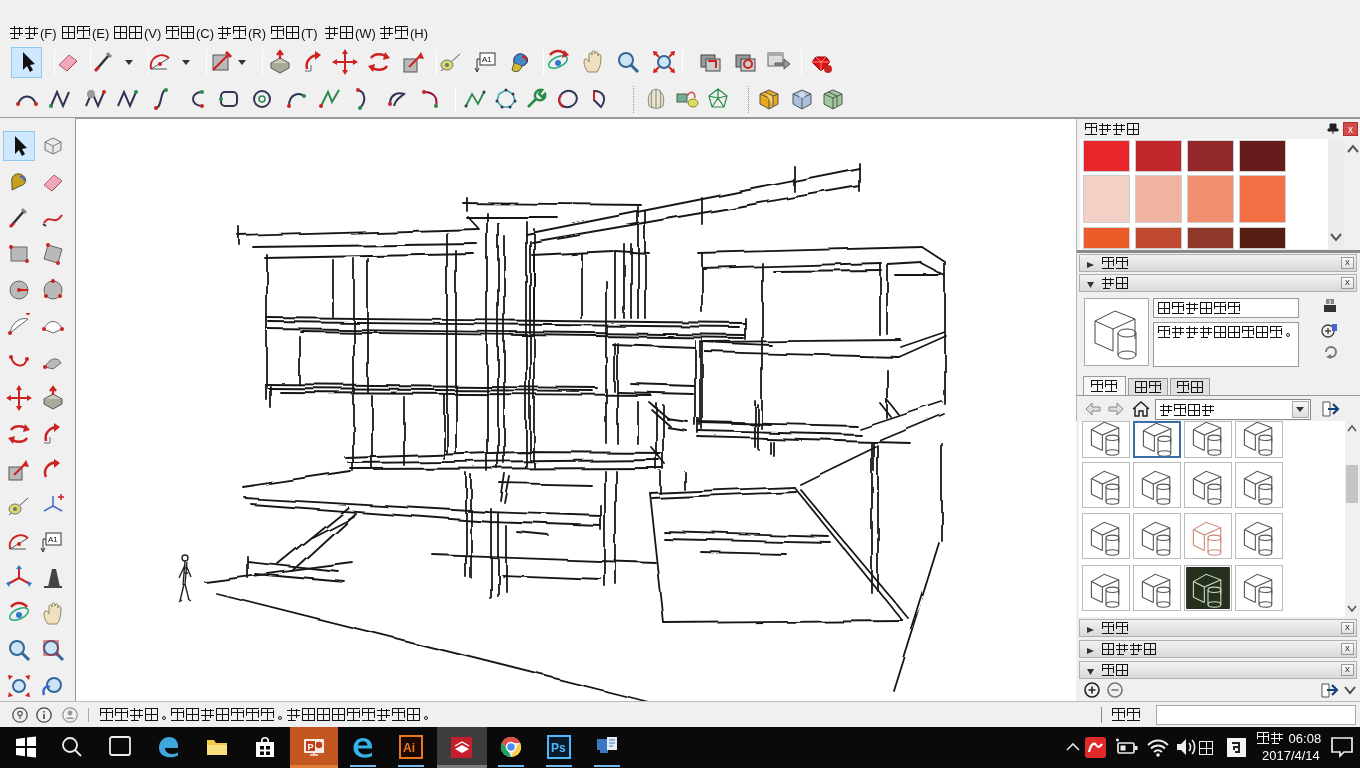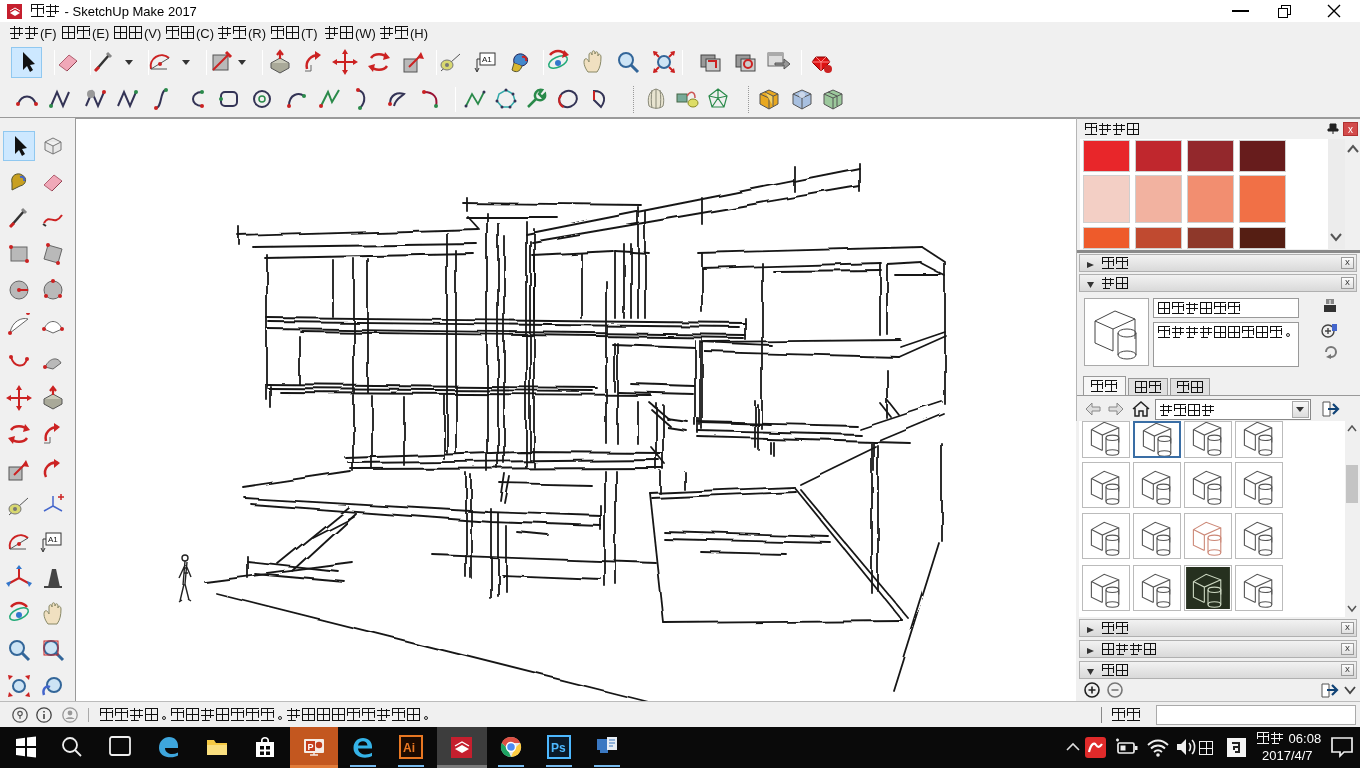--- a/index.html
+++ b/index.html
@@ -45,34 +45,20 @@
  linear-gradient(#f2f2f2,#f2f2f2) 20% 100%/60% 1px no-repeat,
  linear-gradient(#f2f2f2,#f2f2f2) 30% 0/1px 100% no-repeat,
  linear-gradient(#f2f2f2,#f2f2f2) 75% 30%/1px 70% no-repeat}
 .gbar{position:absolute;left:1079px;width:278px;height:18px;background:linear-gradient(#f2f2f2,#d9d9d9);border:1px solid #b0b0b0}
 .gx{position:absolute;right:2px;top:2px;width:13px;height:12px;background:linear-gradient(#fdfdfd,#e0e0e0);border:1px solid #9a9a9a;color:#333;text-align:center}
 .gx:before{content:"x";font-size:9px;line-height:10px;display:block;font-family:"Liberation Mono",monospace}
 .pd{display:inline-block;width:4px;height:4px;border:1px solid #222;border-radius:50%;margin:0 5px 0 2px}
 </style></head><body>
 <div id="root">
 
-<div class="abs" style="left:0;top:0;width:1360px;height:22px;background:#fff">
- <svg class="abs" style="left:7px;top:3px" width="17" height="17" viewBox="0 0 17 17">
-  <rect x="0" y="1" width="15" height="15" fill="#c51f2e"></rect>
-  <path d="M3,10 L8,7 L13,10 L8,13 Z" fill="#fff"></path>
-        <path d="M3,8 L8,5 L13,8" stroke="#fff" fill="none"></path>
- </svg>
- <span class="abs" style="left:31px;top:4px;font-size:13px;color:#000"><i class="k1" style="width:13px;height:13px;margin-right:2px;vertical-align:-1px"></i><i class="k2" style="width:13px;height:13px;margin-right:2px;vertical-align:-1px"></i> - SketchUp Make 2017</span>
- <div class="abs" style="left:1232px;top:10px;width:17px;height:2px;background:#000"></div>
- <div class="abs" style="left:1281px;top:5px;width:10px;height:10px;border:1px solid #000;background:#fff"></div>
- <div class="abs" style="left:1278px;top:8px;width:10px;height:10px;border:1px solid #000;background:#fff"></div>
- <svg class="abs" style="left:1327px;top:4px" width="14" height="14">
-        <path d="M1,1 L13,13 M13,1 L1,13" stroke="#000" stroke-width="1.4"></path>
-      </svg>
-</div>
 
 <div class="abs" style="left:0;top:22px;width:1360px;height:22px;background:#f0f0f0">
       <span class="abs" style="left:10px;top:4px;font-size:13px;color:#111"><i class="k2" style="width:13px;height:13px;margin-right:2px;vertical-align:-1px"></i><i class="k2" style="width:13px;height:13px;margin-right:2px;vertical-align:-1px"></i>(F)</span>
       <span class="abs" style="left:62px;top:4px;font-size:13px;color:#111"><i class="k0" style="width:13px;height:13px;margin-right:2px;vertical-align:-1px"></i><i class="k1" style="width:13px;height:13px;margin-right:2px;vertical-align:-1px"></i>(E)</span>
       <span class="abs" style="left:114px;top:4px;font-size:13px;color:#111"><i class="k0" style="width:13px;height:13px;margin-right:2px;vertical-align:-1px"></i><i class="k0" style="width:13px;height:13px;margin-right:2px;vertical-align:-1px"></i>(V)</span>
       <span class="abs" style="left:166px;top:4px;font-size:13px;color:#111"><i class="k1" style="width:13px;height:13px;margin-right:2px;vertical-align:-1px"></i><i class="k0" style="width:13px;height:13px;margin-right:2px;vertical-align:-1px"></i>(C)</span>
       <span class="abs" style="left:218px;top:4px;font-size:13px;color:#111"><i class="k2" style="width:13px;height:13px;margin-right:2px;vertical-align:-1px"></i><i class="k1" style="width:13px;height:13px;margin-right:2px;vertical-align:-1px"></i>(R)</span>
       <span class="abs" style="left:271px;top:4px;font-size:13px;color:#111"><i class="k1" style="width:13px;height:13px;margin-right:2px;vertical-align:-1px"></i><i class="k0" style="width:13px;height:13px;margin-right:2px;vertical-align:-1px"></i>(T)</span>
       <span class="abs" style="left:325px;top:4px;font-size:13px;color:#111"><i class="k2" style="width:13px;height:13px;margin-right:2px;vertical-align:-1px"></i><i class="k0" style="width:13px;height:13px;margin-right:2px;vertical-align:-1px"></i>(W)</span>
       <span class="abs" style="left:380px;top:4px;font-size:13px;color:#111"><i class="k2" style="width:13px;height:13px;margin-right:2px;vertical-align:-1px"></i><i class="k1" style="width:13px;height:13px;margin-right:2px;vertical-align:-1px"></i>(H)</span>
@@ -1056,17 +1042,17 @@
       </svg>
       <svg class="abs" style="left:1174px;top:8px" width="24" height="24" viewBox="0 0 24 24">
         <path d="M3,9 L7,9 L12,4 L12,20 L7,15 L3,15 Z" fill="#eee"></path>
         <path d="M15,8 C17,10 17,14 15,16 M18,5 C21.5,8 21.5,16 18,19" stroke="#eee" fill="none" stroke-width="1.6"></path>
       </svg>
       <span class="abs" style="left:1199px;top:13px"><i class="w0" style="width:14px;height:14px;margin-right:2px;vertical-align:-1px"></i></span>
       <div class="abs" style="left:1227px;top:11px;width:19px;height:19px;background:#f5f5f5"><svg width="19" height="19">
           <path d="M5,5 L12,5 L12,14 L8,14 M12,9 L7,9 L7,12" stroke="#222" fill="none" stroke-width="2"></path>
         </svg></div>
       <span class="abs" style="left:1257px;top:4px;font-size:13px;color:#fff"><i class="w1" style="width:12px;height:12px;margin-right:2px;vertical-align:-1px"></i><i class="w2" style="width:12px;height:12px;margin-right:2px;vertical-align:-1px"></i> 06:08</span>
-      <span class="abs" style="left:1262px;top:21px;font-size:13px;color:#fff">2017/4/7</span>
+      <span class="abs" style="left:1262px;top:21px;font-size:13px;color:#fff">2017/4/14</span>
       <svg class="abs" style="left:1330px;top:8px" width="24" height="24" viewBox="0 0 24 24">
         <path d="M2,3 L22,3 L22,17 L14,17 L10,21 L10,17 L2,17 Z" fill="none" stroke="#eee" stroke-width="1.7"></path>
       </svg>
     </div>
 </div>
 </body></html>

